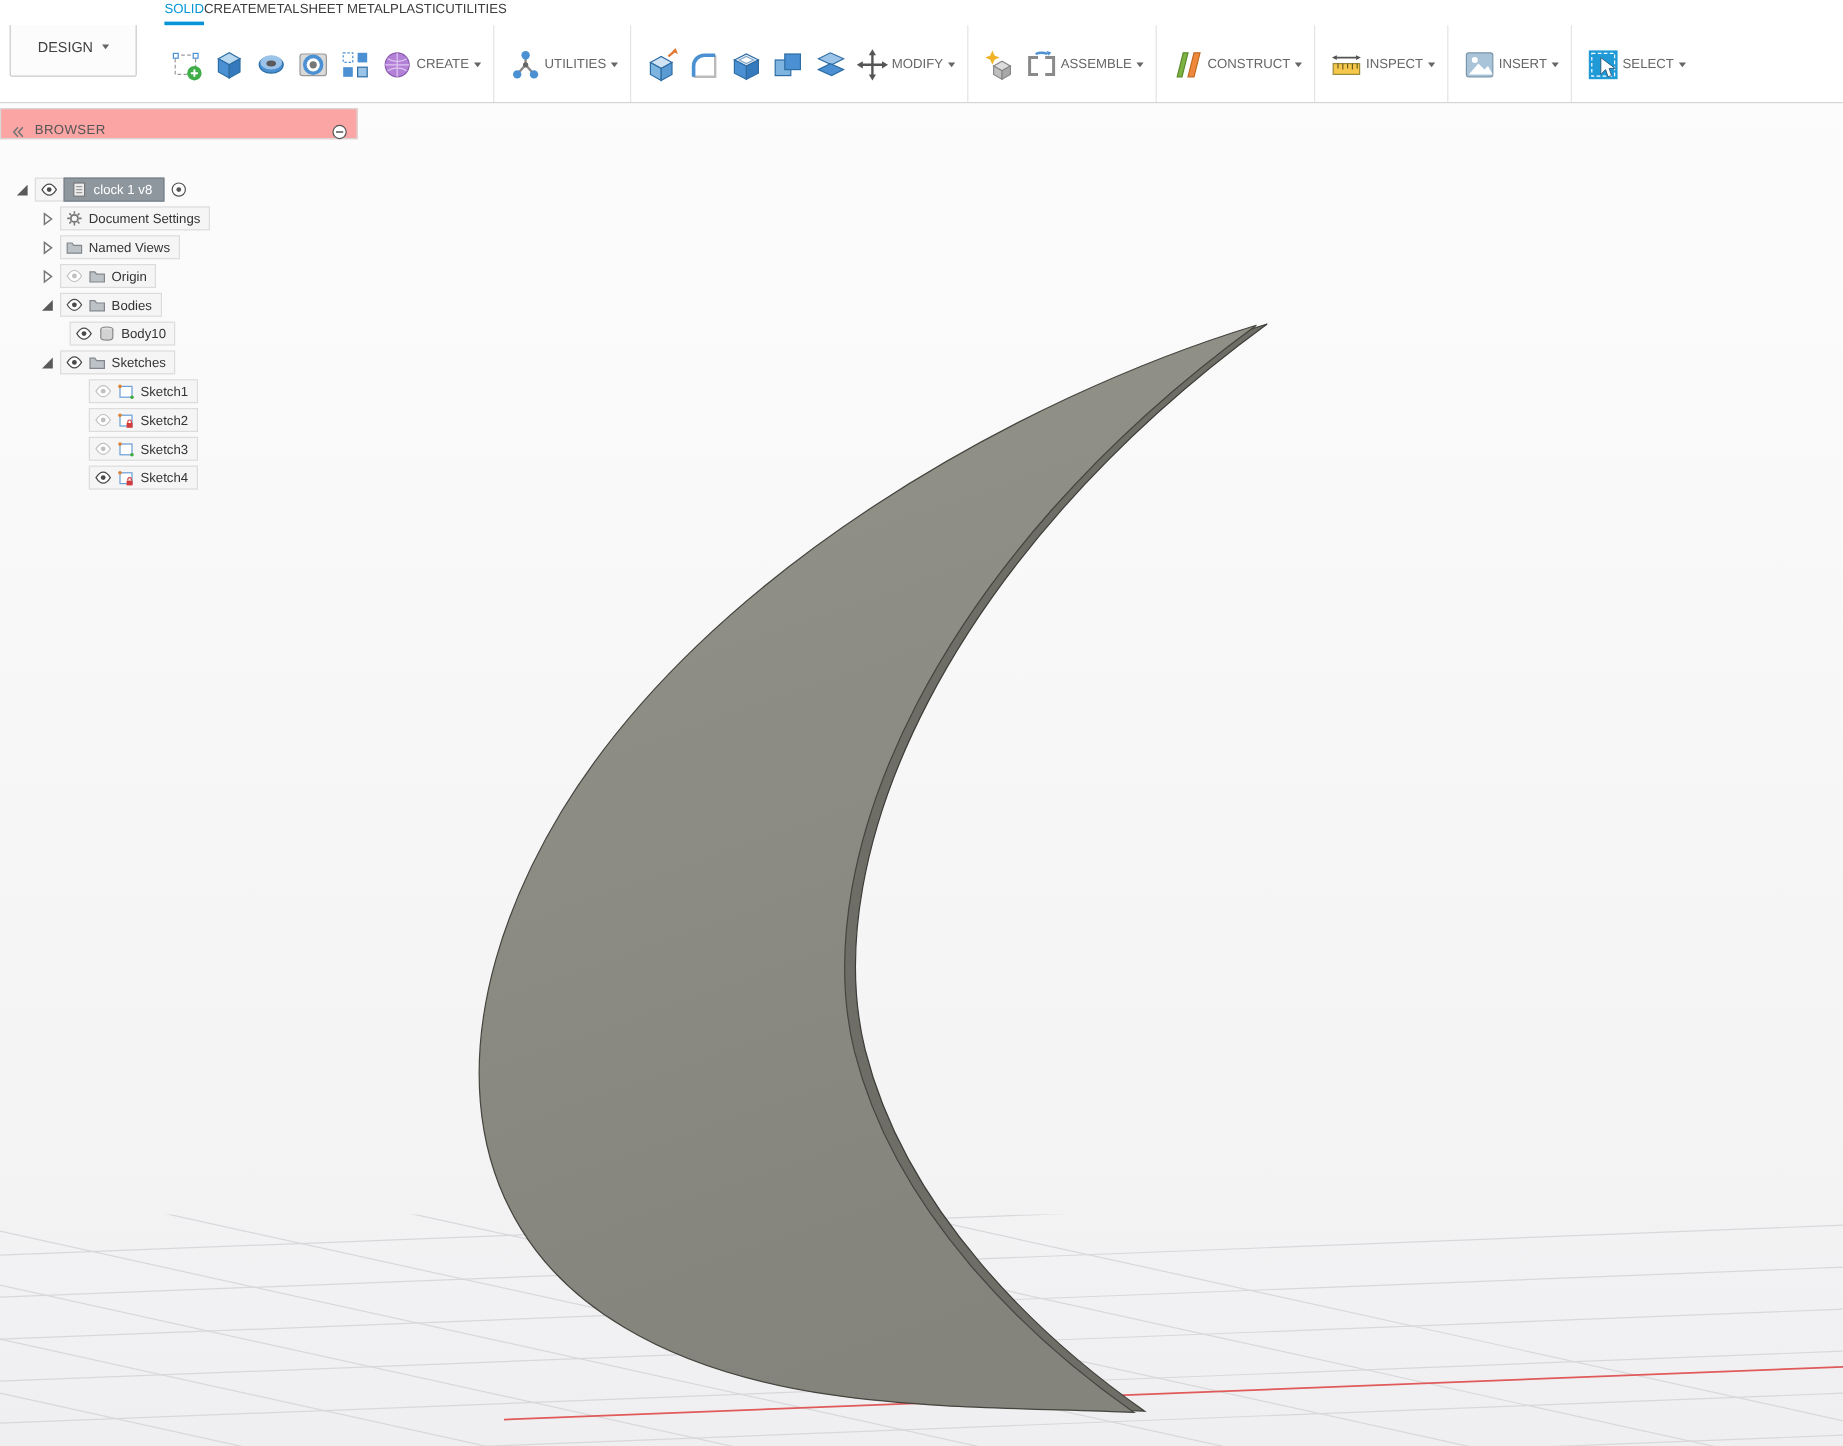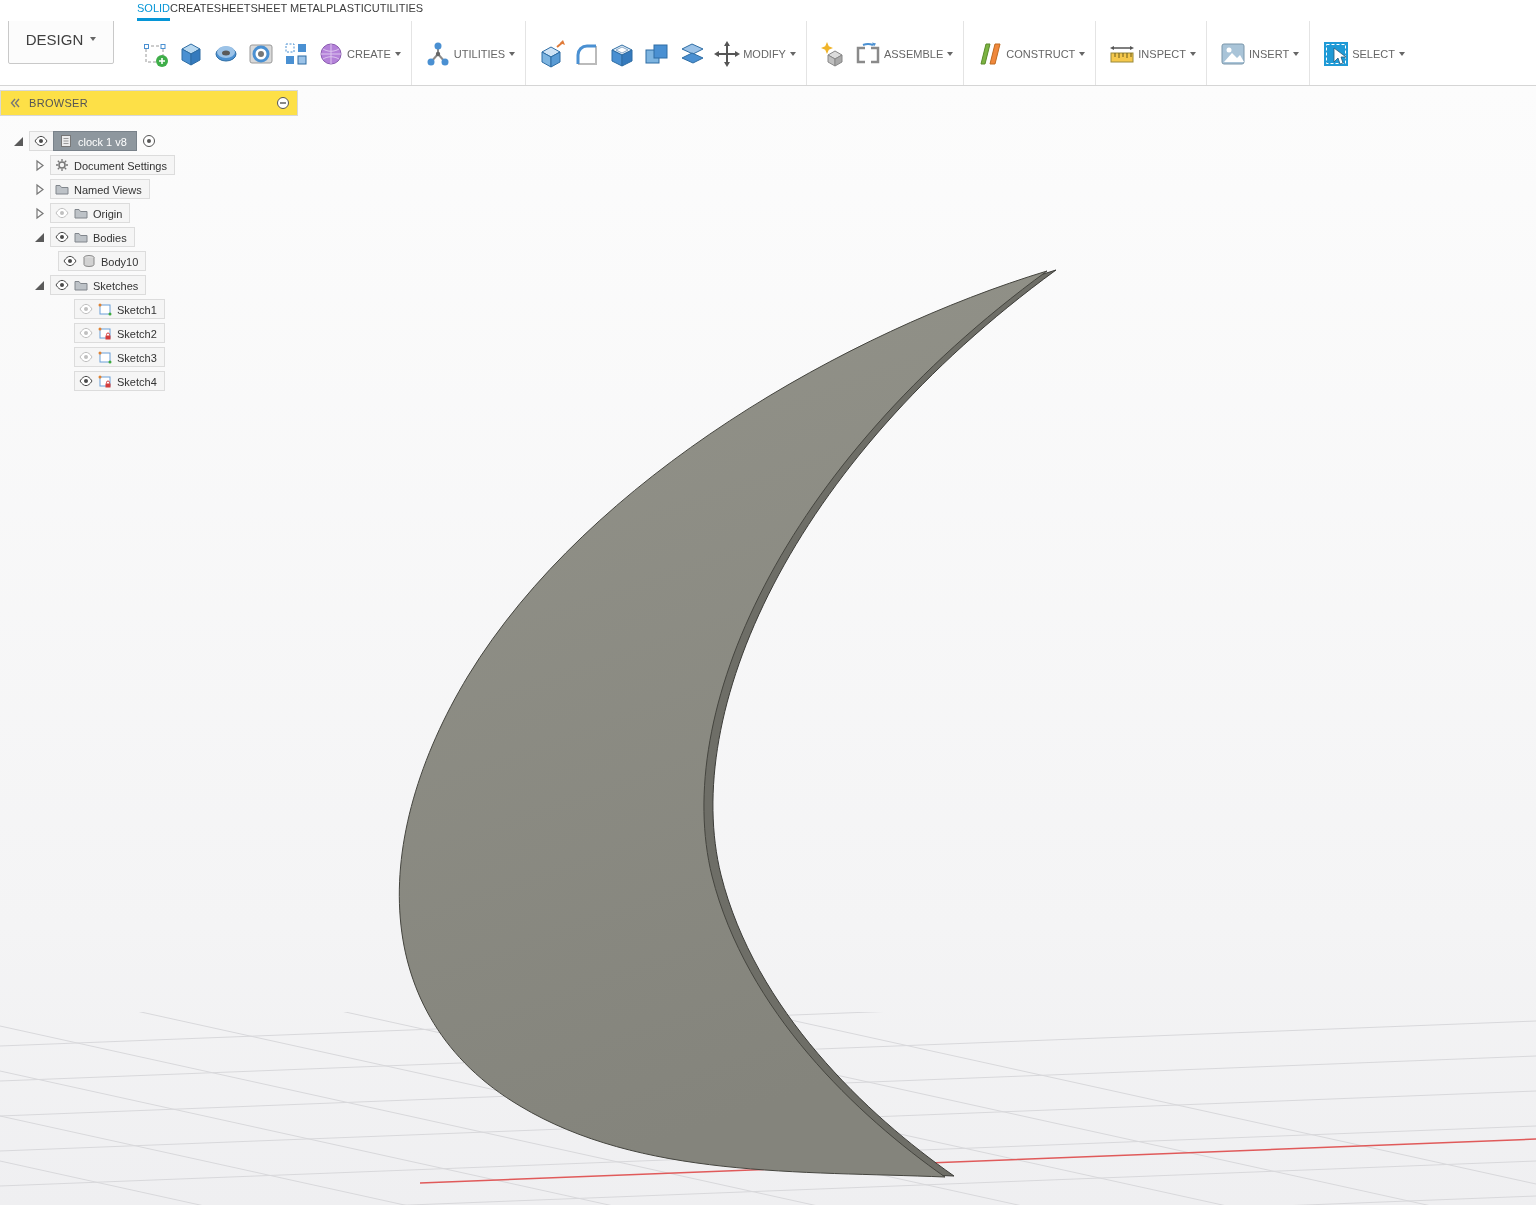--- a/index.html
+++ b/index.html
@@ -13,44 +13,44 @@
          border-bottom:3px solid transparent; cursor:default; white-space:nowrap; }
   .tab.active { color:#0696d7; border-bottom-color:#0696d7; }
 
   
   .toolbar { position:absolute; top:21px; left:0; width:1536px; height:65px;
              background:#fff; border-bottom:1px solid #d5d5d5;
              display:flex; padding-left:130px; z-index:30; }
   .design-btn { position:absolute; left:8px; top:-7px; width:106px; height:50px;
                 background:#fcfcfc; border:1px solid #c9c9c9; border-radius:2px;
                 display:flex; align-items:center; justify-content:center; gap:7px;
-                font-size:15px; color:#404040; z-index:45; }
+                font-size:12px; color:#404040; z-index:45; }
   .tb-group { display:flex; flex-direction:row; align-items:center;
               justify-content:flex-start; padding:2px 10px 0;
               border-right:1px solid #e4e4e4; }
   .tb-group:last-child { border-right:none; }
   .tb-icons { display:flex; align-items:center; height:44px; gap:3px; }
   .tb-icon { width:32px; height:32px; display:flex; align-items:center; justify-content:center; }
   .tb-icon svg { width:30px; height:30px; }
   .tb-label { font-size:11px; color:#666; display:flex; align-items:center; gap:4px; height:16px; }
   .caret { width:0; height:0; border-left:3.5px solid transparent;
            border-right:3.5px solid transparent; border-top:4px solid #666; }
 
   
   .canvas { position:absolute; top:86px; left:0; width:1536px; height:1119px;
             background:linear-gradient(#fcfcfc 0%, #f4f4f5 75%, #efeff1 100%); z-index:1; }
   .canvas svg { display:block; width:1536px; height:1119px; }
 
   
   .browser { position:absolute; top:90px; left:0; width:298px; z-index:20; }
-  .browser-header { height:20px; background:#fde047; border:1px solid #d8d8d8;
-                    display:flex; align-items:center; gap:7px; padding:12px 7px;
+  .browser-header { height:20px; background:#fca5a5; border:1px solid #d8d8d8;
+                    display:flex; align-items:flex-start; gap:7px; padding:12px 7px;
                     font-size:11px; color:#555; letter-spacing:0.3px; }
   .bh-right { margin-left:auto; display:flex; align-items:center; gap:4px; }
-  .tree { padding-top:13px; }
+  .tree { padding-top:30px; }
   .row { display:flex; align-items:center; height:24px; }
   .tri { width:13px; height:13px; margin-right:4px; flex:0 0 13px; }
   .chip { display:flex; align-items:center; height:20px; background:#f5f5f5;
           border:1px solid #dcdcdc; padding:0 7px 0 4px; gap:5px;
           font-size:11px; color:#333; white-space:nowrap; }
   .chip .lbl { padding-top:1px; }
   .chip-dark { display:flex; align-items:center; height:20px; background:#8e979e;
                color:#fff; padding:0 9px 0 5px; gap:5px; margin:-1px -8px -1px 0;
                border:1px solid #79828a; }
   .radio { margin-left:5px; }
@@ -59,21 +59,21 @@
   .ind-body { margin-left:58px; }
   .ind-sk { margin-left:74px; }
   .ticon { width:14px; height:14px; flex:0 0 14px; }
 </style>
 </head>
 <body>
 
 <div class="tabbar">
   <div class="tab active">SOLID</div>
   <div class="tab">CREATE</div>
-  <div class="tab">SHEET</div>
+  <div class="tab">METAL</div>
   <div class="tab">SHEET METAL</div>
   <div class="tab">PLASTIC</div>
   <div class="tab">UTILITIES</div>
 </div>
 
 <div class="toolbar">
   <div class="design-btn">
     <span>DESIGN</span>
     <span class="caret"></span>
   </div>

